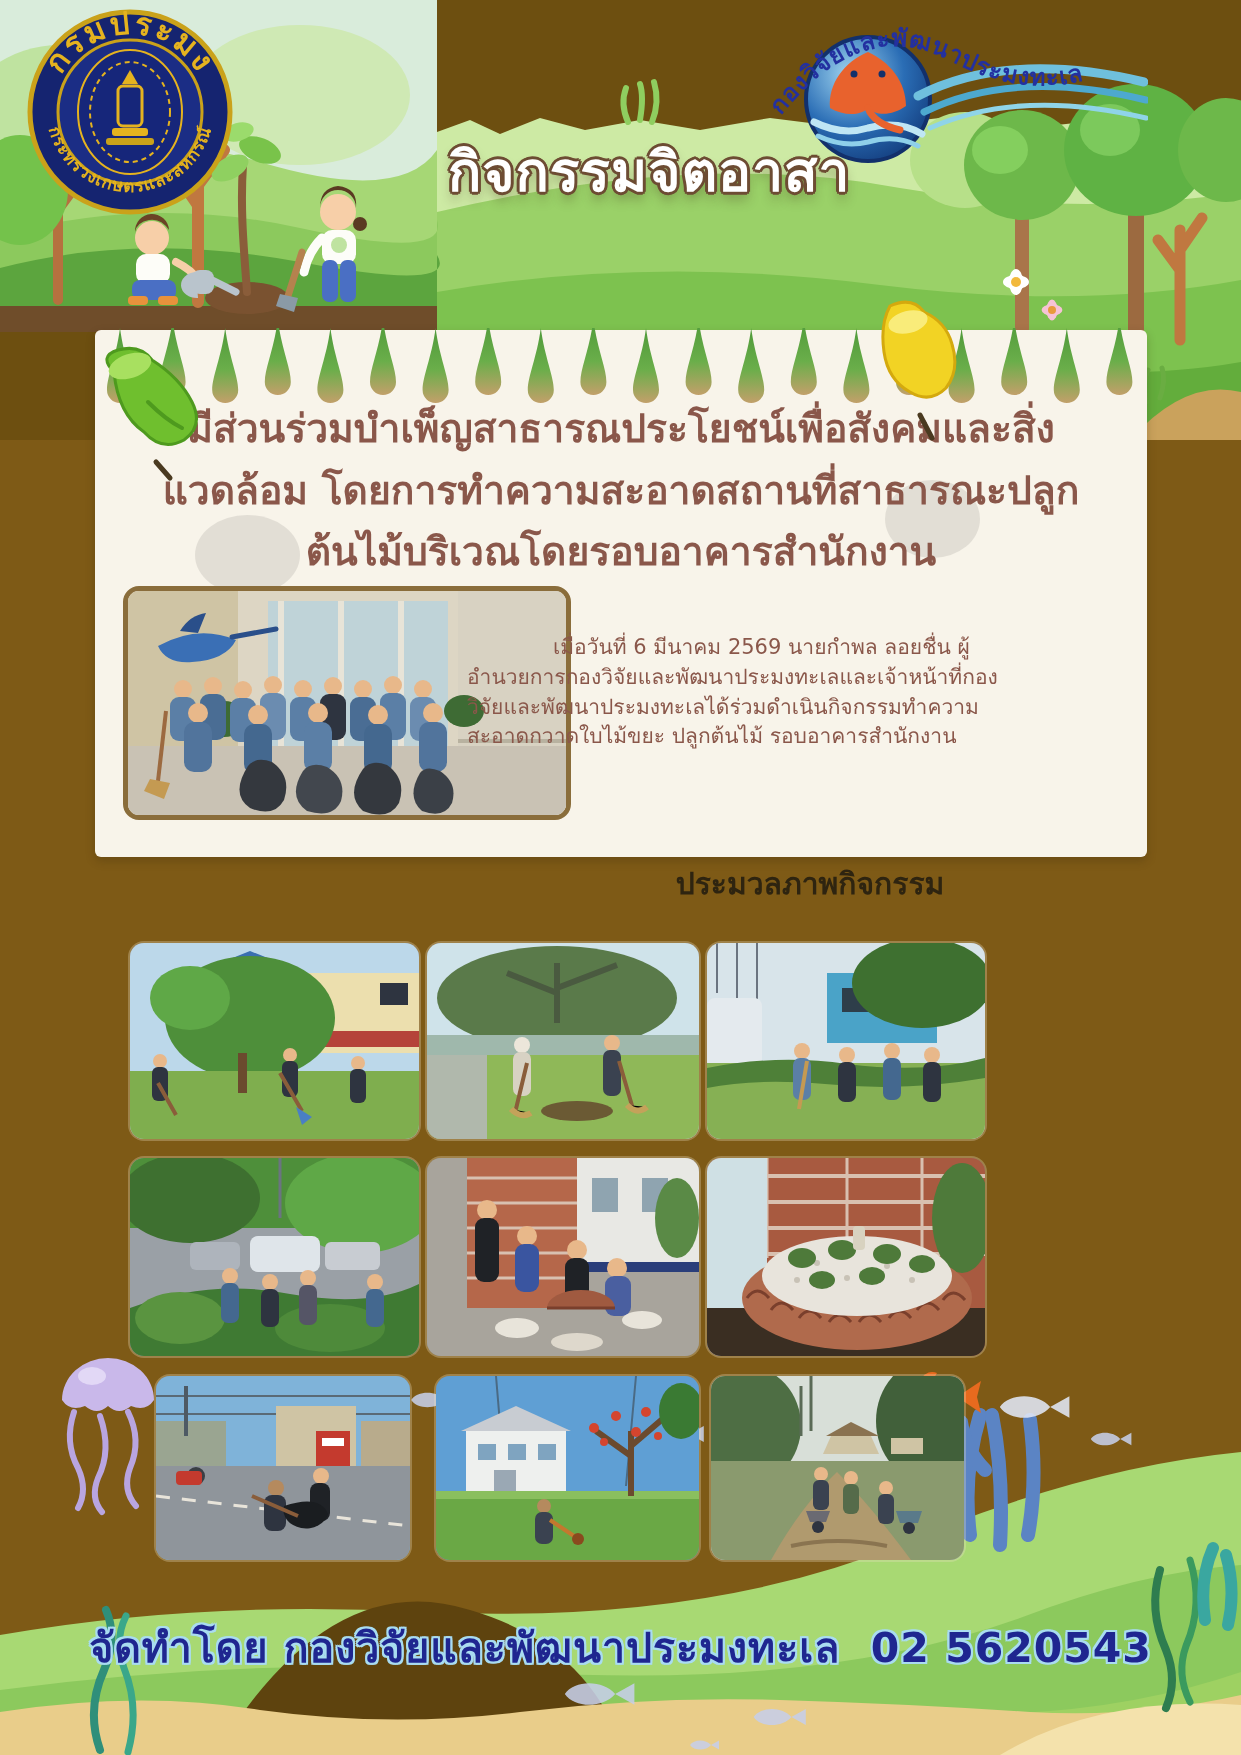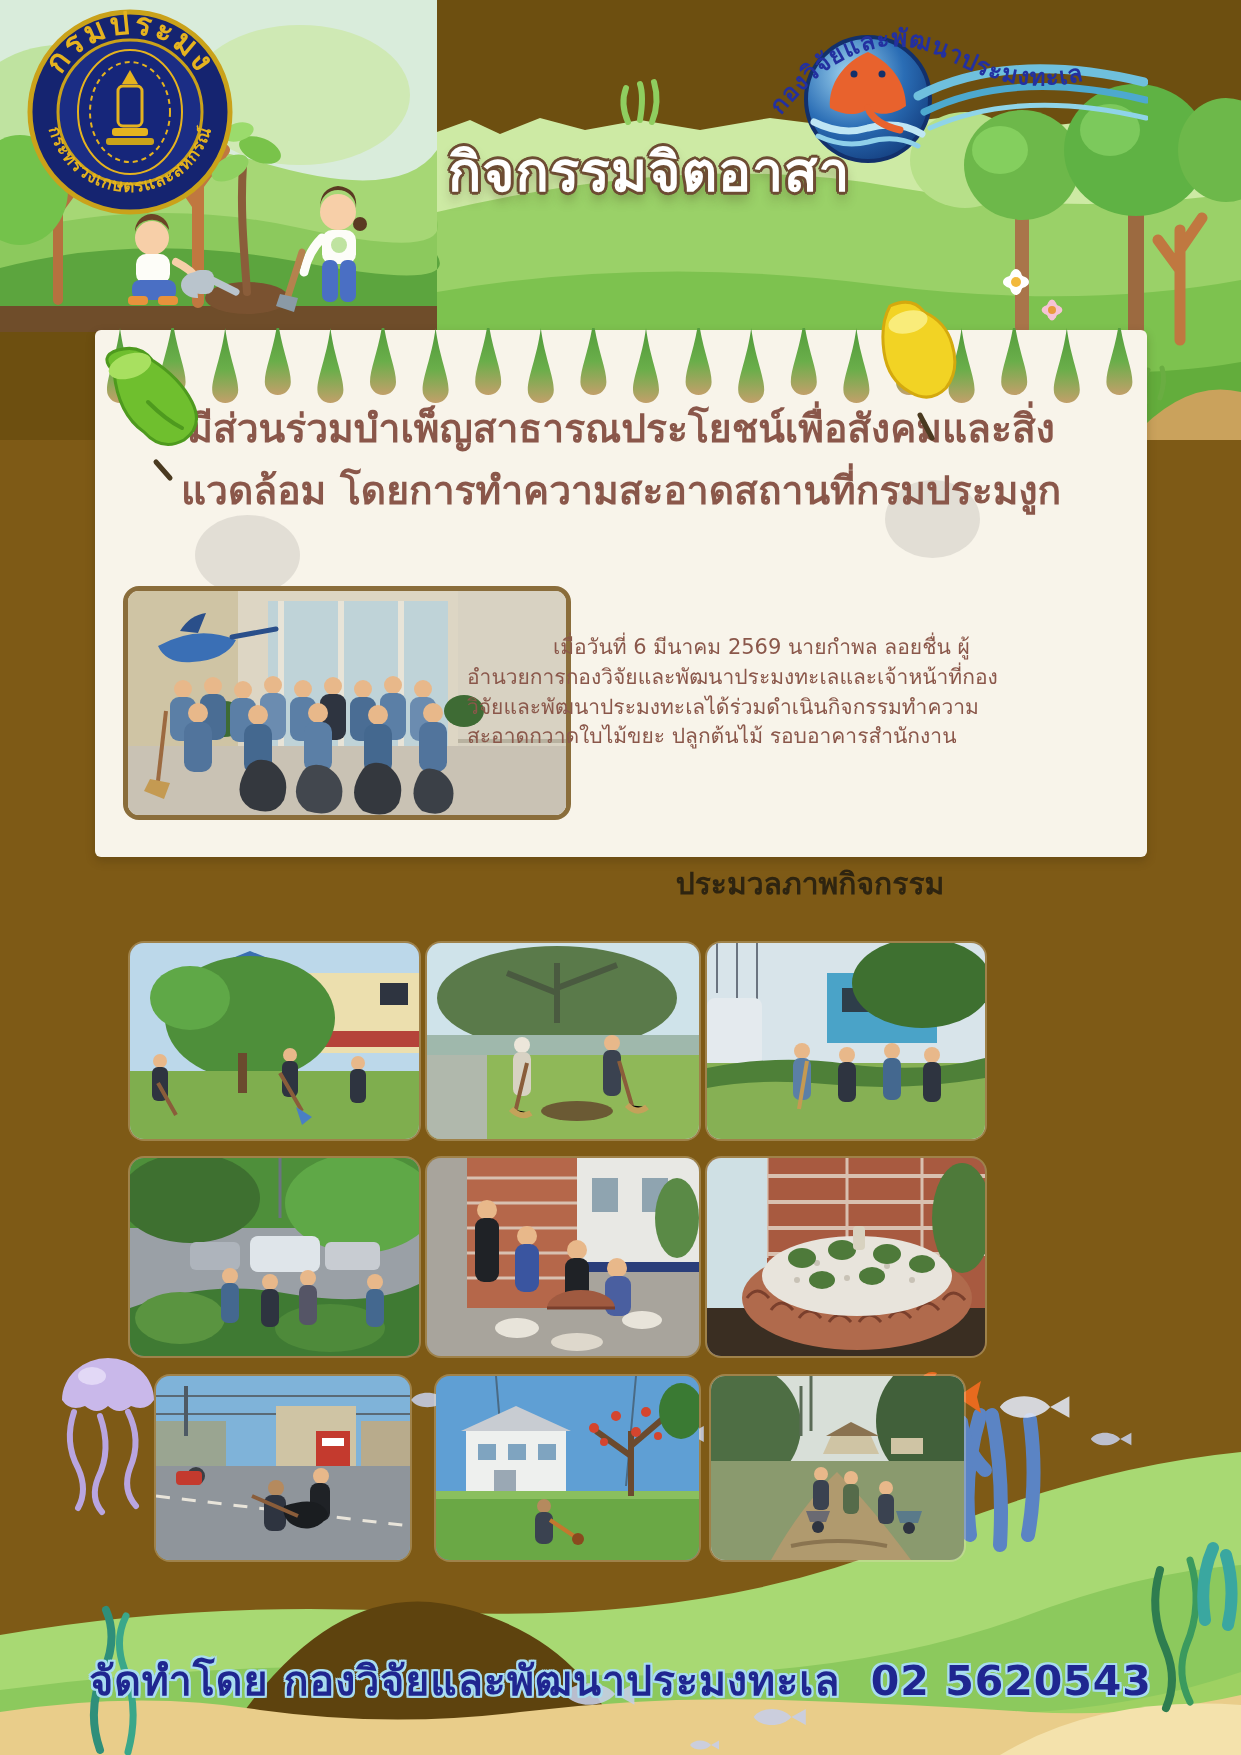--- a/index.html
+++ b/index.html
@@ -32,21 +32,21 @@
 
   
   .gallery-label{left:590px;top:860px;width:440px;text-align:center;z-index:2;
     font-size:30px;font-weight:bold;color:#2e2410;}
   .photo{position:absolute;border-radius:14px;overflow:hidden;z-index:2;
     box-shadow:0 0 0 2px rgba(235,225,195,.30);background:#888;}
   .photo svg{display:block;}
 
   
   #footer-art{left:0;top:1320px;width:1241px;height:435px;z-index:1;}
-  .footer-text{left:0;top:1648px;width:1241px;text-align:center;z-index:3;white-space:pre;
+  .footer-text{left:0;top:1615px;width:1241px;text-align:center;z-index:3;white-space:pre;
     font-size:41px;font-weight:bold;color:#1f2690;letter-spacing:1px;
     text-shadow:2px 0 0 #a9dcf0,-2px 0 0 #a9dcf0,0 2px 0 #a9dcf0,0 -2px 0 #a9dcf0,
       2px 2px 0 #a9dcf0,-2px -2px 0 #a9dcf0,-2px 2px 0 #a9dcf0,2px -2px 0 #a9dcf0;}
 </style>
 </head>
 <body>
 
 <div id="page">
 
   <svg id="hero" class="abs" width="1241" height="440" viewBox="0 0 1241 440">
@@ -221,21 +221,22 @@
           <use href="#drip" transform="translate(956.8000000000001,0)"></use>
           <use href="#drip" transform="translate(1009.4,-8)"></use>
         </g>
     </svg>
 
     <div class="pin-shadow" style="left:100px;top:185px;width:105px;height:80px;"></div>
     <div class="pin-shadow" style="left:790px;top:150px;width:95px;height:78px;"></div>
 
     <div class="note-heading">
       <div>มีส่วนร่วมบำเพ็ญสาธารณประโยชน์เพื่อสังคมและสิ่ง</div>
-      <div>แวดล้อม โดยการทำความสะอาดสถานที่กรมประมงูก</div>
+      <div>แวดล้อม โดยการทำความสะอาดสถานที่สาธารณะปลูก</div>
+      <div>ต้นไม้บริเวณโดยรอบอาคารสำนักงาน</div>
     </div>
 
     <div class="group-photo">
       <svg width="438" height="224" viewBox="0 0 438 224">
         <rect width="438" height="224" fill="#ddd6c4"></rect>
         <rect x="0" y="0" width="110" height="160" fill="#cfc4a4"></rect>
         <rect x="140" y="10" width="180" height="145" fill="#bfd3d8"></rect>
         <rect x="150" y="10" width="6" height="145" fill="#e8e4d8"></rect>
           <rect x="210" y="10" width="6" height="145" fill="#e8e4d8"></rect>
         <rect x="270" y="10" width="6" height="145" fill="#e8e4d8"></rect>

